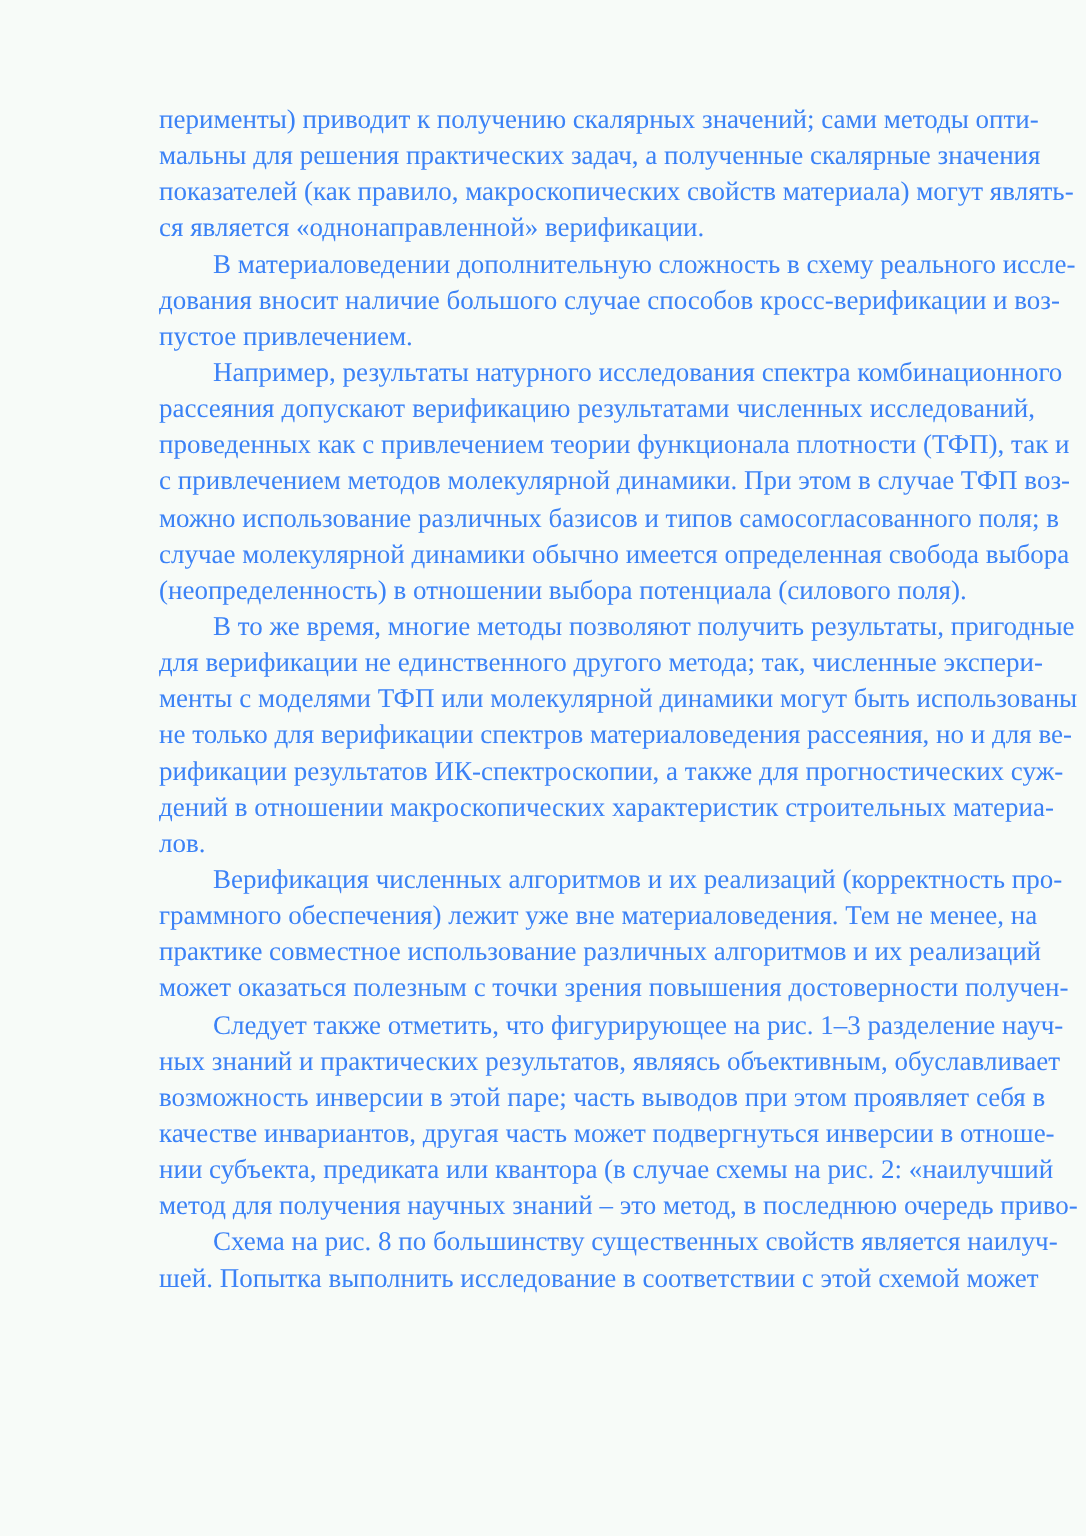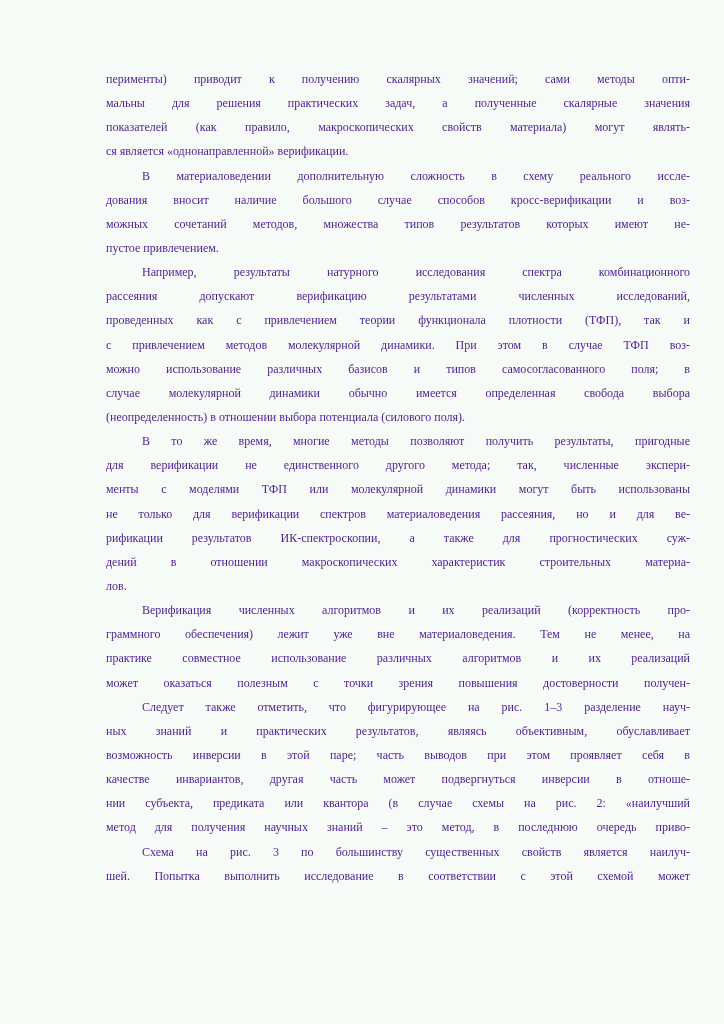--- a/index.html
+++ b/index.html
@@ -12,23 +12,23 @@
     background: #f7fbf8;
     overflow: hidden;
     position: relative;
   }
   .page {
     position: absolute;
     left: 106px;
     top: 67px;
     width: 584px;
     font-family: "Liberation Serif", "DejaVu Serif", serif;
-    font-size: 12px;
+    font-size: 18px;
     line-height: 24.15px;
-    color: #4c1d95;
+    color: #3b82f6;
     text-align: justify;
     hyphens: manual;
   }
   .page p {
     margin: 0;
     padding: 0;
     text-indent: 0;
   }
   .line {
     display: block;
@@ -51,21 +51,20 @@
 <div class="page">
   <p>
     <span class="line">перименты) приводит к получению скалярных значений; сами методы опти-</span>
     <span class="line">мальны для решения практических задач, а полученные скалярные значения</span>
     <span class="line">показателей (как правило, макроскопических свойств материала) могут являть-</span>
     <span class="line last">ся является «однонаправленной» верификации.</span>
   </p>
   <p>
     <span class="line first">В материаловедении дополнительную сложность в схему реального иссле-</span>
     <span class="line">дования вносит наличие большого случае способов кросс-верификации и воз-</span>
-    <span class="line">можных сочетаний методов, множества типов результатов которых имеют не-</span>
     <span class="line last">пустое привлечением.</span>
   </p>
   <p>
     <span class="line first">Например, результаты натурного исследования спектра комбинационного</span>
     <span class="line">рассеяния допускают верификацию результатами численных исследований,</span>
     <span class="line">проведенных как с привлечением теории функционала плотности (ТФП), так и</span>
     <span class="line">с привлечением методов молекулярной динамики. При этом в случае ТФП воз-</span>
     <span class="line">можно использование различных базисов и типов самосогласованного поля; в</span>
     <span class="line">случае молекулярной динамики обычно имеется определенная свобода выбора</span>
     <span class="line last">(неопределенность) в отношении выбора потенциала (силового поля).</span>
@@ -87,16 +86,16 @@
   </p>
   <p>
     <span class="line first">Следует также отметить, что фигурирующее на рис. 1–3 разделение науч-</span>
     <span class="line">ных знаний и практических результатов, являясь объективным, обуславливает</span>
     <span class="line">возможность инверсии в этой паре; часть выводов при этом проявляет себя в</span>
     <span class="line">качестве инвариантов, другая часть может подвергнуться инверсии в отноше-</span>
     <span class="line">нии субъекта, предиката или квантора (в случае схемы на рис. 2: «наилучший</span>
     <span class="line">метод для получения научных знаний – это метод, в последнюю очередь приво-</span>
   </p>
   <p>
-    <span class="line first">Схема на рис. 3 по большинству существенных свойств является наилуч-</span>
+    <span class="line first">Схема на рис. 8 по большинству существенных свойств является наилуч-</span>
     <span class="line">шей. Попытка выполнить исследование в соответствии с этой схемой может</span>
   </p>
 </div>
 
 </body></html>

